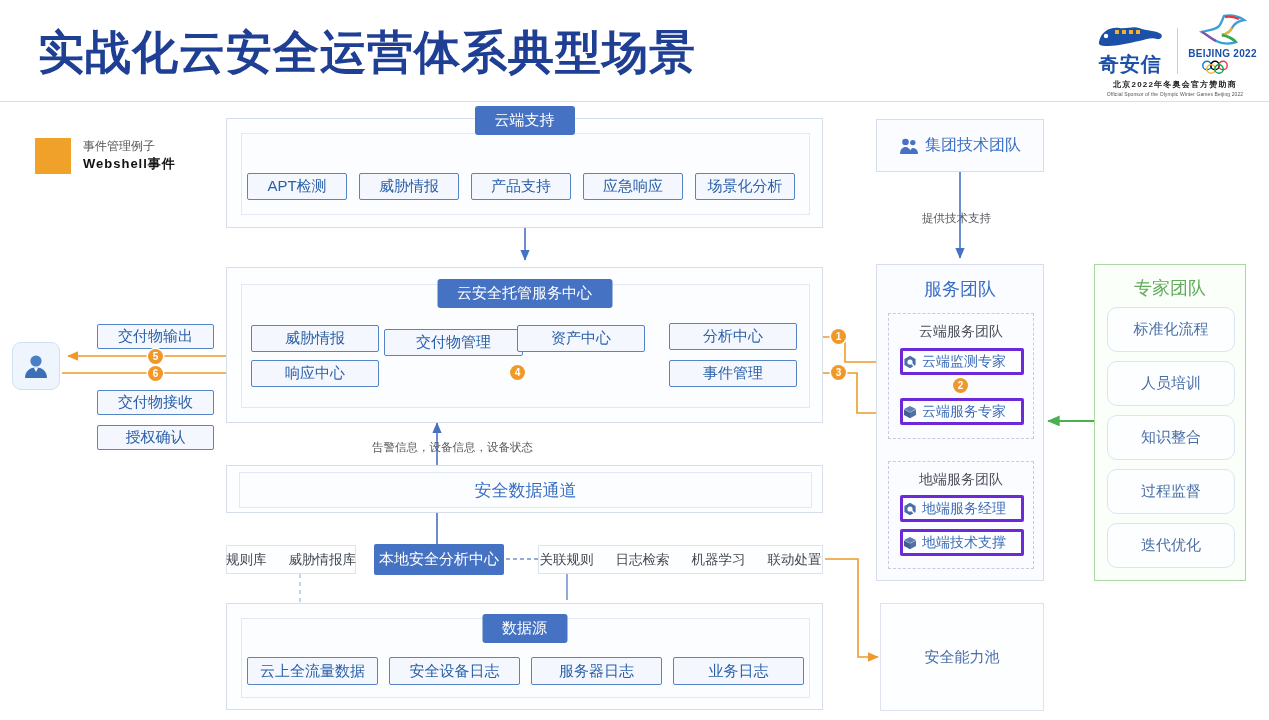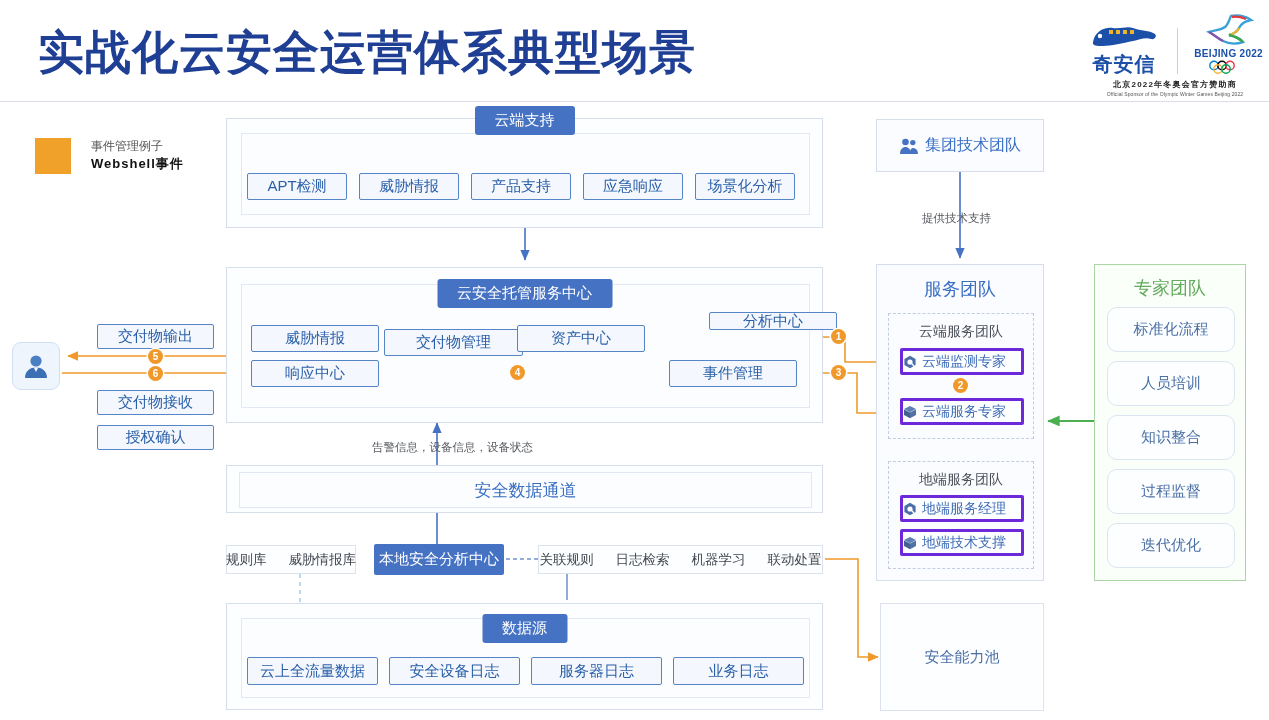--- a/index.html
+++ b/index.html
@@ -15,34 +15,34 @@
   .page-title{
     position:absolute;left:38px;top:22px;
     font-size:46px;font-weight:bold;letter-spacing:1px;
     color:#1f3f94;white-space:nowrap;
   }
   .header-rule{
     position:absolute;left:0;top:101px;width:1269px;height:1px;
     background:#d9dee8;
   }
   .logo-wrap{position:absolute;right:6px;top:4px;width:176px;height:96px;}
-  .logo-row{display:flex;align-items:flex-end;justify-content:space-between;gap:10px;height:70px;}
+  .logo-row{display:flex;align-items:flex-end;justify-content:center;gap:10px;height:70px;}
   .qax{display:flex;flex-direction:column;align-items:center;}
   .qax-mark{width:74px;height:30px;}
   .qax-text{font-size:20px;font-weight:bold;color:#1b4fa8;letter-spacing:1px;line-height:1;margin-top:2px;}
   .logo-div{width:1px;height:46px;background:#c9cfd9;}
   .oly{display:flex;flex-direction:column;align-items:center;}
   .oly-mark{width:56px;height:34px;}
   .oly-text{font-size:10px;font-weight:bold;color:#1b4fa8;letter-spacing:.3px;line-height:1.1;}
   .rings{width:46px;height:14px;margin-top:1px;}
   .logo-cap1{font-size:8px;color:#222;text-align:center;letter-spacing:1.2px;margin-top:5px;font-weight:bold;}
   .logo-cap2{font-size:5px;color:#555;text-align:center;letter-spacing:.1px;margin-top:1px;}
 
   
-  .legend{position:absolute;left:35px;top:138px;display:flex;gap:20px;align-items:flex-start;}
+  .legend{position:absolute;left:35px;top:138px;display:flex;gap:12px;align-items:flex-start;}
   .legend-swatch{width:36px;height:36px;background:#efa12a;flex:none;}
   .legend-l1{font-size:12px;color:#555;line-height:1.45;}
   .legend-l2{font-size:13px;color:#111;font-weight:bold;letter-spacing:1px;line-height:1.45;}
 
   
   .panel{position:absolute;border:1px solid #d6ddeb;background:#fdfeff;box-sizing:border-box;}
   .inner-box{position:absolute;border:1px solid #e3e9f4;background:#fcfdff;box-sizing:border-box;}
   .panel-tag{
     position:absolute;background:#4672c4;color:#fff;font-size:15px;
     padding:5px 20px;border-radius:3px;white-space:nowrap;
@@ -213,21 +213,21 @@
     <div class="chip" style="left:356px;top:54px;width:100px;height:27px;">应急响应</div>
     <div class="chip" style="left:468px;top:54px;width:100px;height:27px;">场景化分析</div>
   </div>
 
   <div class="panel" style="left:226px;top:267px;width:597px;height:156px;">
     <div class="inner-box" style="left:14px;top:16px;width:569px;height:124px;"></div>
     <div class="panel-tag" style="top:11px;">云安全托管服务中心</div>
     <div class="chip" style="left:24px;top:57px;width:128px;height:27px;">威胁情报</div>
     <div class="chip" style="left:157px;top:61px;width:139px;height:27px;font-family:Liberation Mono, monospace;">交付物管理</div>
     <div class="chip" style="left:290px;top:57px;width:128px;height:27px;">资产中心</div>
-    <div class="chip" style="left:442px;top:44px;width:128px;height:18px;margin-left:40px;">分析中心</div>
+    <div class="chip" style="left:442px;top:55px;width:128px;height:27px;">分析中心</div>
     <div class="chip" style="left:24px;top:92px;width:128px;height:27px;">响应中心</div>
     <div class="chip" style="left:442px;top:92px;width:128px;height:27px;">事件管理</div>
   </div>
 
   <div class="avatar" style="left:12px;top:342px;width:48px;height:48px;">
     <svg width="30" height="30" viewBox="0 0 30 30">
       <circle cx="15" cy="10" r="5.6" fill="#4a7fc4"></circle>
       <path d="M4 27 C4 19.5 9.5 16.5 15 16.5 C20.5 16.5 26 19.5 26 27 Z" fill="#3d6fb5"></path>
       <path d="M13 17 L15 21 L17 17 L15.8 16.3 L14.2 16.3 Z" fill="#f3f7fc"></path>
     </svg>

